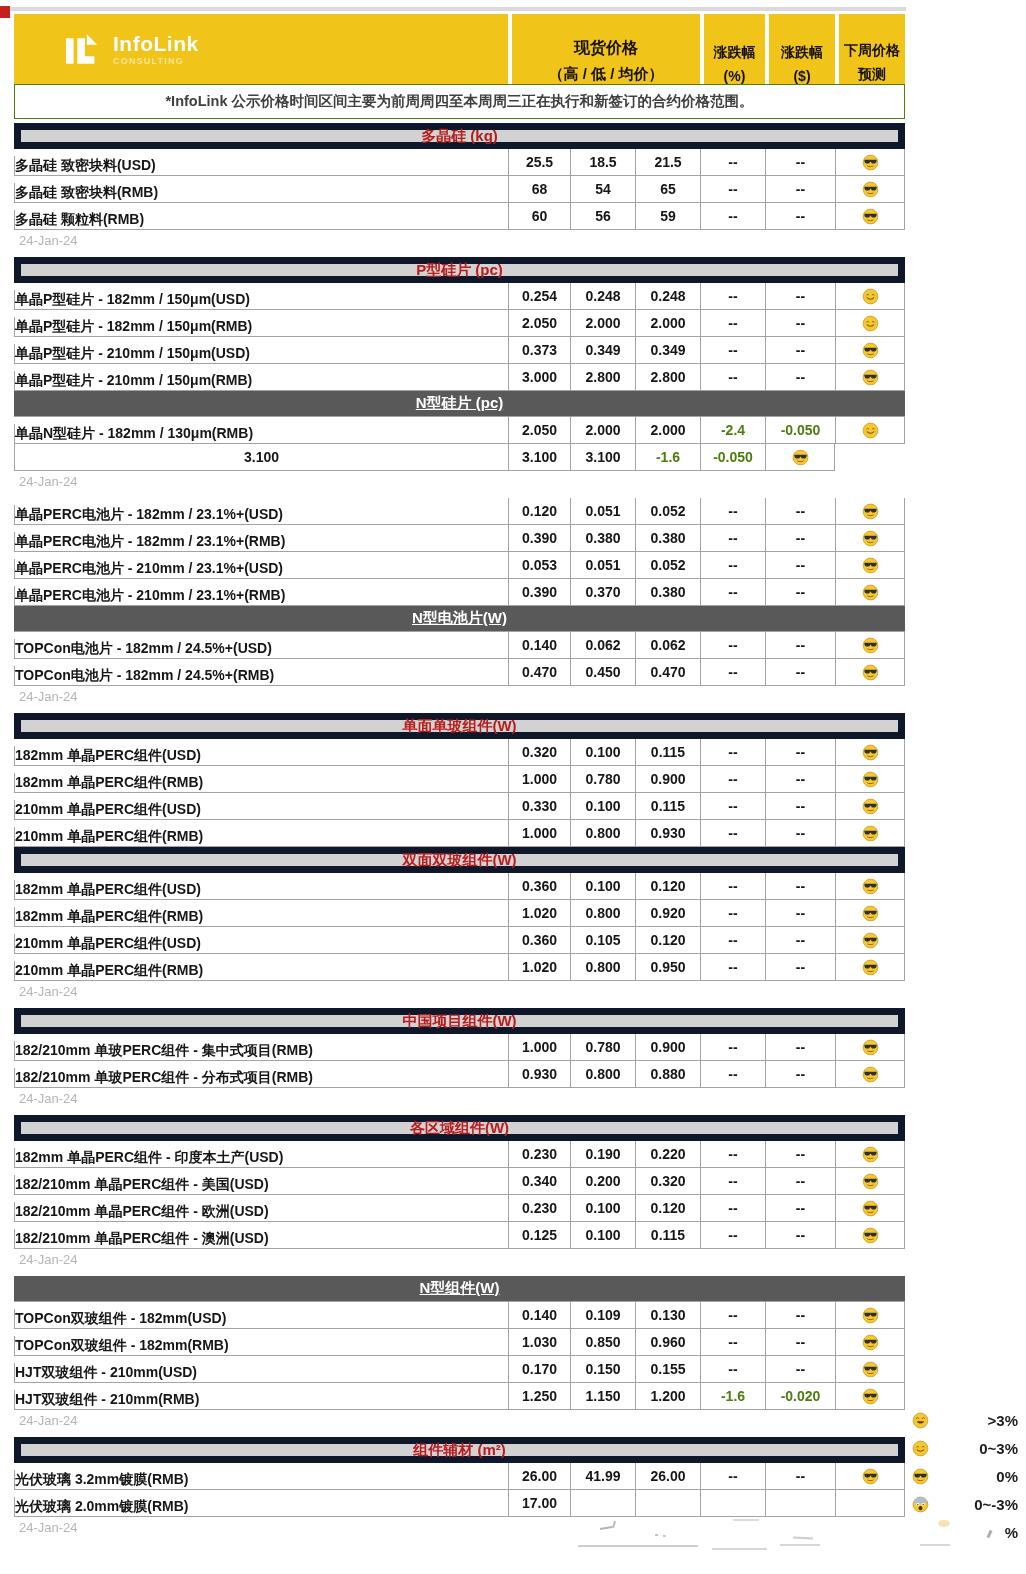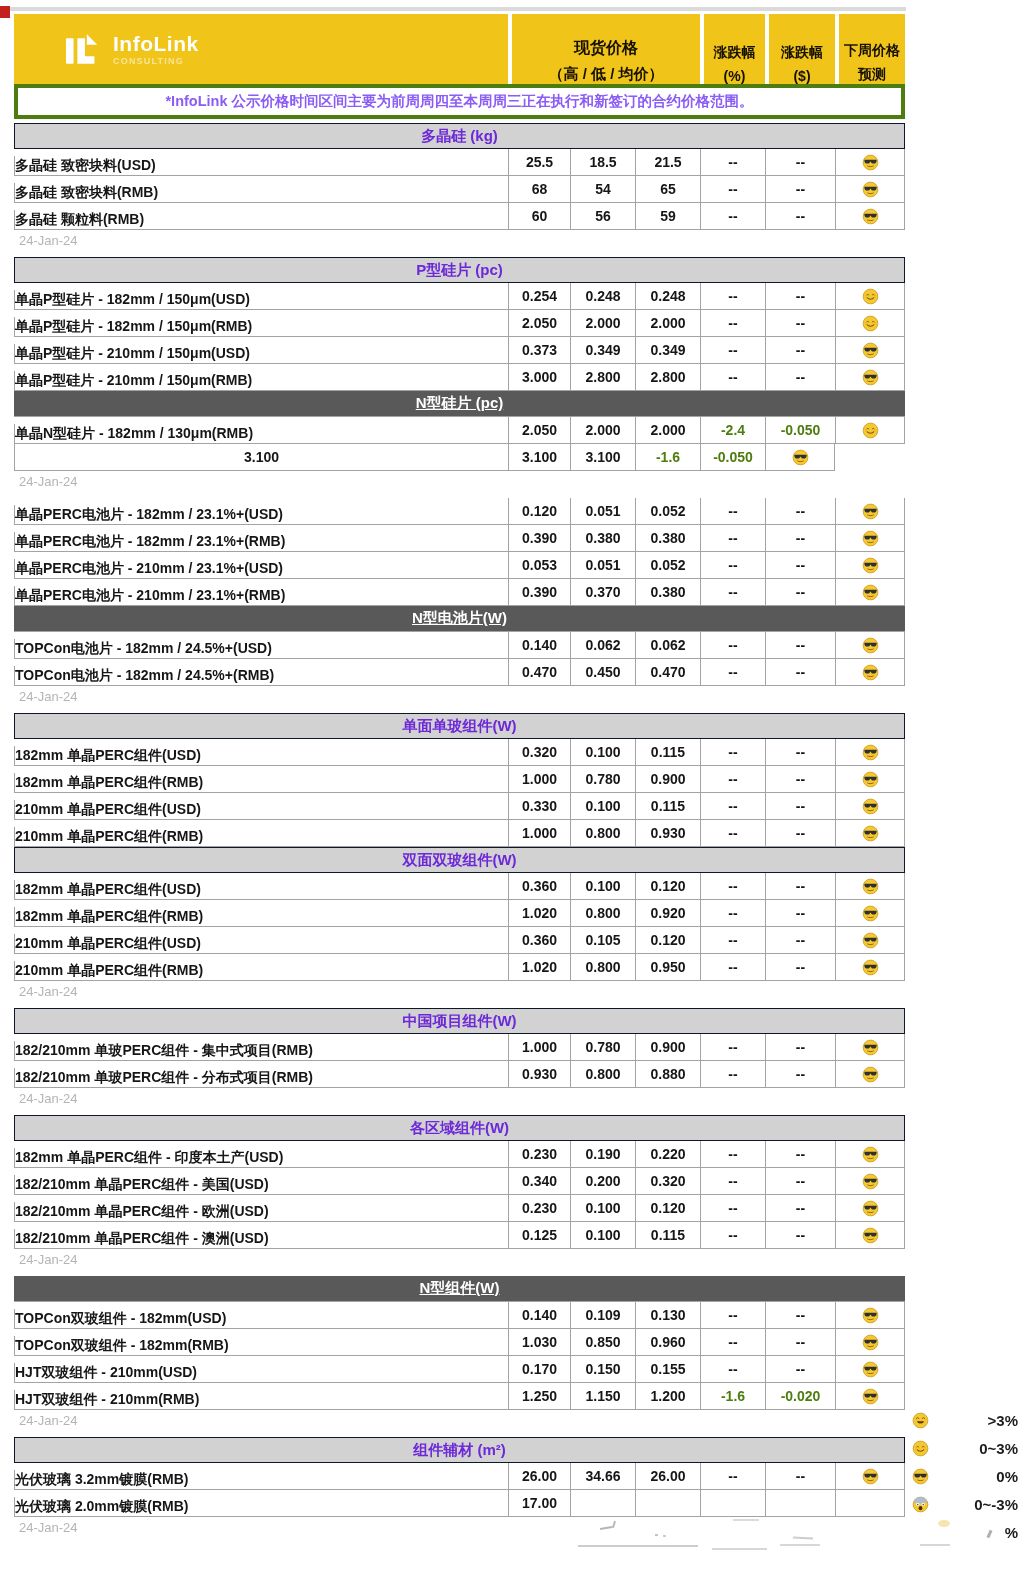--- a/index.html
+++ b/index.html
@@ -17,27 +17,27 @@
   .hcell.pct{width:61px;}
   .hcell.usd{width:66px;}
   .hcell.fc{width:66px;}
   .hline1{font-size:16px;font-weight:700;color:#161000;}
   .hline2{font-size:15px;font-weight:700;color:#161000;margin-top:6px;}
   .hsmall{font-size:14px;}
   .brand-box{display:flex;flex-direction:column;}
   .brand{color:#fff;font-size:21px;font-weight:700;letter-spacing:.5px;line-height:22px;}
   .brand-sub{color:rgba(255,255,255,.55);font-size:9px;font-weight:700;letter-spacing:1.2px;margin-top:1px;}
 
-  .note{height:35px;border:4px solid #4d7c0f;display:flex;align-items:center;justify-content:center;
-        font-weight:700;font-size:14.5px;color:#8b5cf6;box-sizing:border-box;}
+  .note{height:35px;border:1px solid #4d7c0f;display:flex;align-items:center;justify-content:center;
+        font-weight:700;font-size:14.5px;color:#404040;box-sizing:border-box;}
 
   .blocks{margin-top:4px;}
   .ghead{height:26px;display:flex;align-items:center;justify-content:center;
          font-weight:700;font-size:15px;box-sizing:border-box;}
-  .ghead.light{background:#d2d2d2;color:#6d28d9;border:1px solid #0f172a;}
+  .ghead.light{background:#d2d2d2;color:#b91c1c;border:7px solid #0f172a;}
   .ghead.dark{background:#595959;color:#fff;border-bottom:1px solid #a3a3a3;text-decoration:underline;}
   .trow{display:grid;grid-template-columns:494px 62px 65px 65px 65px 70px 70px;height:27px;box-sizing:border-box;}
   .tcell{border-left:1px solid #a3a3a3;border-bottom:1px solid #a3a3a3;display:flex;align-items:center;
          justify-content:center;font-size:14px;font-weight:600;color:#161616;box-sizing:border-box;background:#fff;}
   .trow .tcell:last-child{border-right:1px solid #a3a3a3;}
   .tcell.lbl{justify-content:flex-start;margin-top:7px;}
   .tcell.neg{color:#4d7c0f;}
   .date{margin:3px 0 9px 5px;font-size:13px;color:#b4b4b4;height:15px;line-height:15px;}
 
   .legend{position:absolute;left:908px;top:1406px;width:114px;z-index:30;}
@@ -623,21 +623,21 @@
               </svg>
             </div>
           </div>
           <div class="date">24-Jan-24</div>
         </div>
         <div class="block">
           <div class="ghead light">组件辅材 (m²)</div>
           <div class="trow">
             <div class="tcell lbl">光伏玻璃 3.2mm镀膜(RMB)</div>
             <div class="tcell ">26.00</div>
-            <div class="tcell ">34.66</div>
+            <div class="tcell ">41.99</div>
             <div class="tcell ">26.00</div>
             <div class="tcell ">--</div>
             <div class="tcell ">--</div>
             <div class="tcell emoji-wrap">
               <svg width="17" height="17" viewBox="0 0 20 20">
                 <circle cx="10" cy="10" r="8.7" fill="#F5C832" stroke="#C9971C" stroke-width="0.9"></circle>
                 <path d="M2.8 6.9h14.4v1c0 2.2-1.7 3.4-3.6 3.4-1.7 0-2.9-.9-3.2-2.3h-.8c-.3 1.4-1.5 2.3-3.2 2.3-1.9 0-3.6-1.2-3.6-3.4z" fill="#303030"></path>
                 <path d="M6.6 14.2c1.1.9 5.7.9 6.8 0" stroke="#8A6200" stroke-width="1.1" fill="none" stroke-linecap="round"></path>
               </svg>
             </div>

